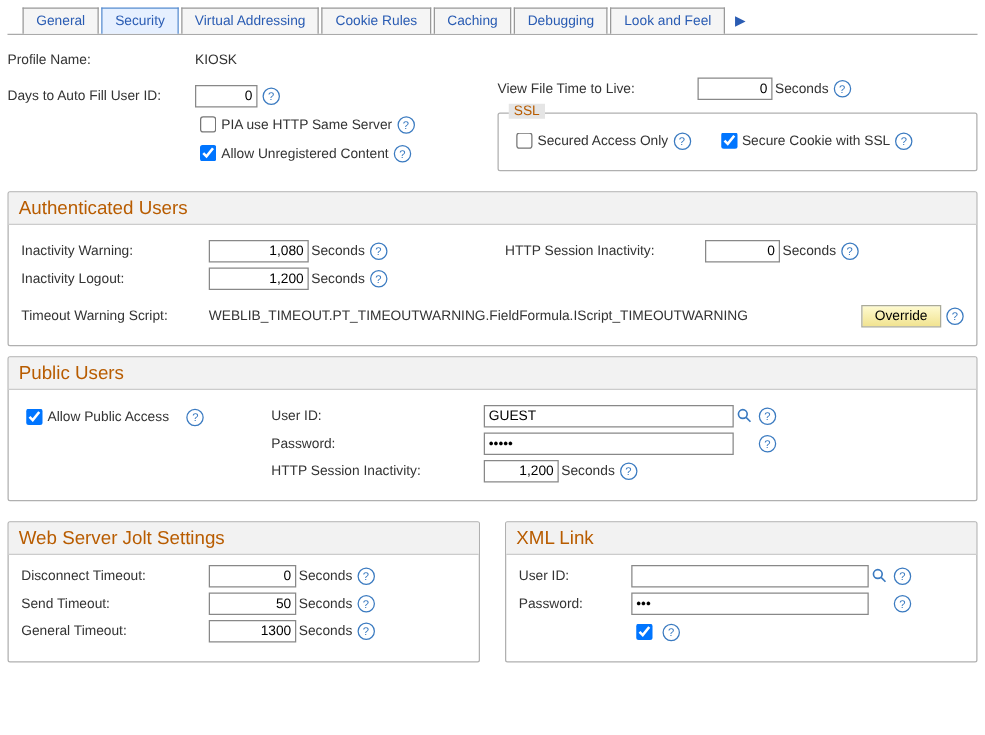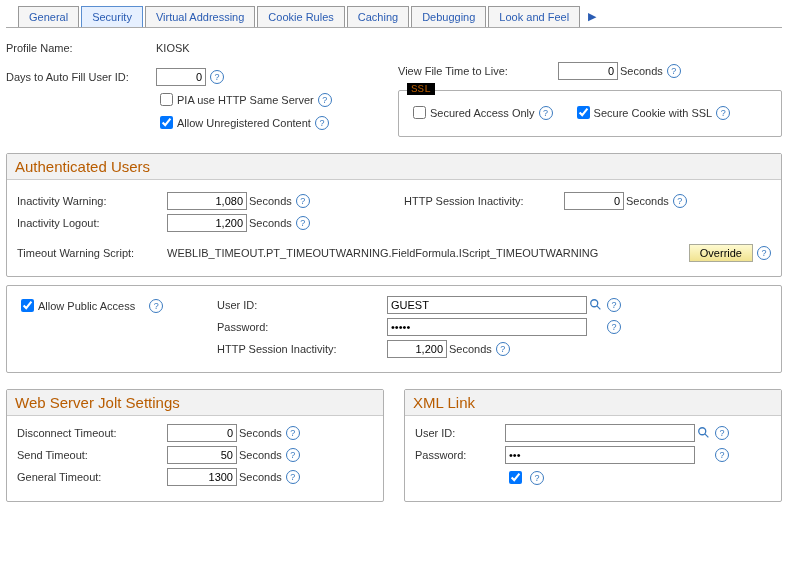--- a/index.html
+++ b/index.html
@@ -11,21 +11,21 @@
 .row { display: flex; align-items: center; margin: 4px 0; }
 .lbl { display: inline-block; width: 150px; text-align: left; padding-right: 6px; }
 .val { display: inline-block; }
 input[type=text], input[type=password] { height: 18px; font-size: 11px; padding: 1px 3px; border: 1px solid #888; }
 input.num { text-align: right; }
 .help { display: inline-block; width: 14px; height: 14px; border-radius: 50%; border: 1px solid #3a7ac0; color: #3a7ac0; font-size: 9px; text-align: center; line-height: 12px; margin-left: 4px; cursor: pointer; vertical-align: middle; }
 .lookup { display: inline-block; width: 14px; height: 14px; margin-left: 2px; cursor: pointer; vertical-align: middle; }
 .lookup svg { width: 14px; height: 14px; }
 .unit { margin-left: 2px; }
 .section { border: 1px solid #b0b0b0; border-radius: 2px; margin: 8px 0; padding: 6px 10px 10px 10px; position: relative; }
-.section-title { position: absolute; top: -8px; left: 8px; background: #000000; padding: 0 4px; color: #b85c00; font-size: 11px; font-family: Liberation Mono, monospace; }
+.section-title { position: absolute; top: -8px; left: 8px; background: #e5e5e5; padding: 0 4px; color: #b85c00; font-size: 11px; }
 .section-band { background: #f2f2f2; margin: -6px -10px 8px -10px; padding: 4px 8px; border-bottom: 1px solid #ccc; color: #b85c00; font-size: 15px; }
 .two-col { display: flex; gap: 20px; }
 .col { flex: 1; }
 .cb { margin-right: 4px; vertical-align: middle; }
 .top-area { display: flex; gap: 8px; margin-bottom: 6px; }
 .btn { background: linear-gradient(#fefad0,#f1e390); border: 1px solid #aa9; padding: 2px 10px; font-size: 11px; cursor: pointer; text-align: right; }
 </style>
 </head>
 <body>
 
@@ -113,20 +113,21 @@
   </div>
   <div class="row" style="margin-top:8px;">
     <span class="lbl">Timeout Warning Script:</span>
     <span style="flex:1">WEBLIB_TIMEOUT.PT_TIMEOUTWARNING.FieldFormula.IScript_TIMEOUTWARNING</span>
     <button class="btn">Override</button>
     <span class="help">?</span>
   </div>
 </div>
 
 <div class="section">
+  <div class="section-band">Public Users</div>
   <div style="display:flex;">
     <div style="width:200px;">
       <div class="row">
         <input type="checkbox" class="cb" checked="" style="">
         <span>Allow Public Access</span>
         <span class="help" style="margin-left:14px">?</span>
       </div>
     </div>
     <div style="flex:1;">
       <div class="row">

